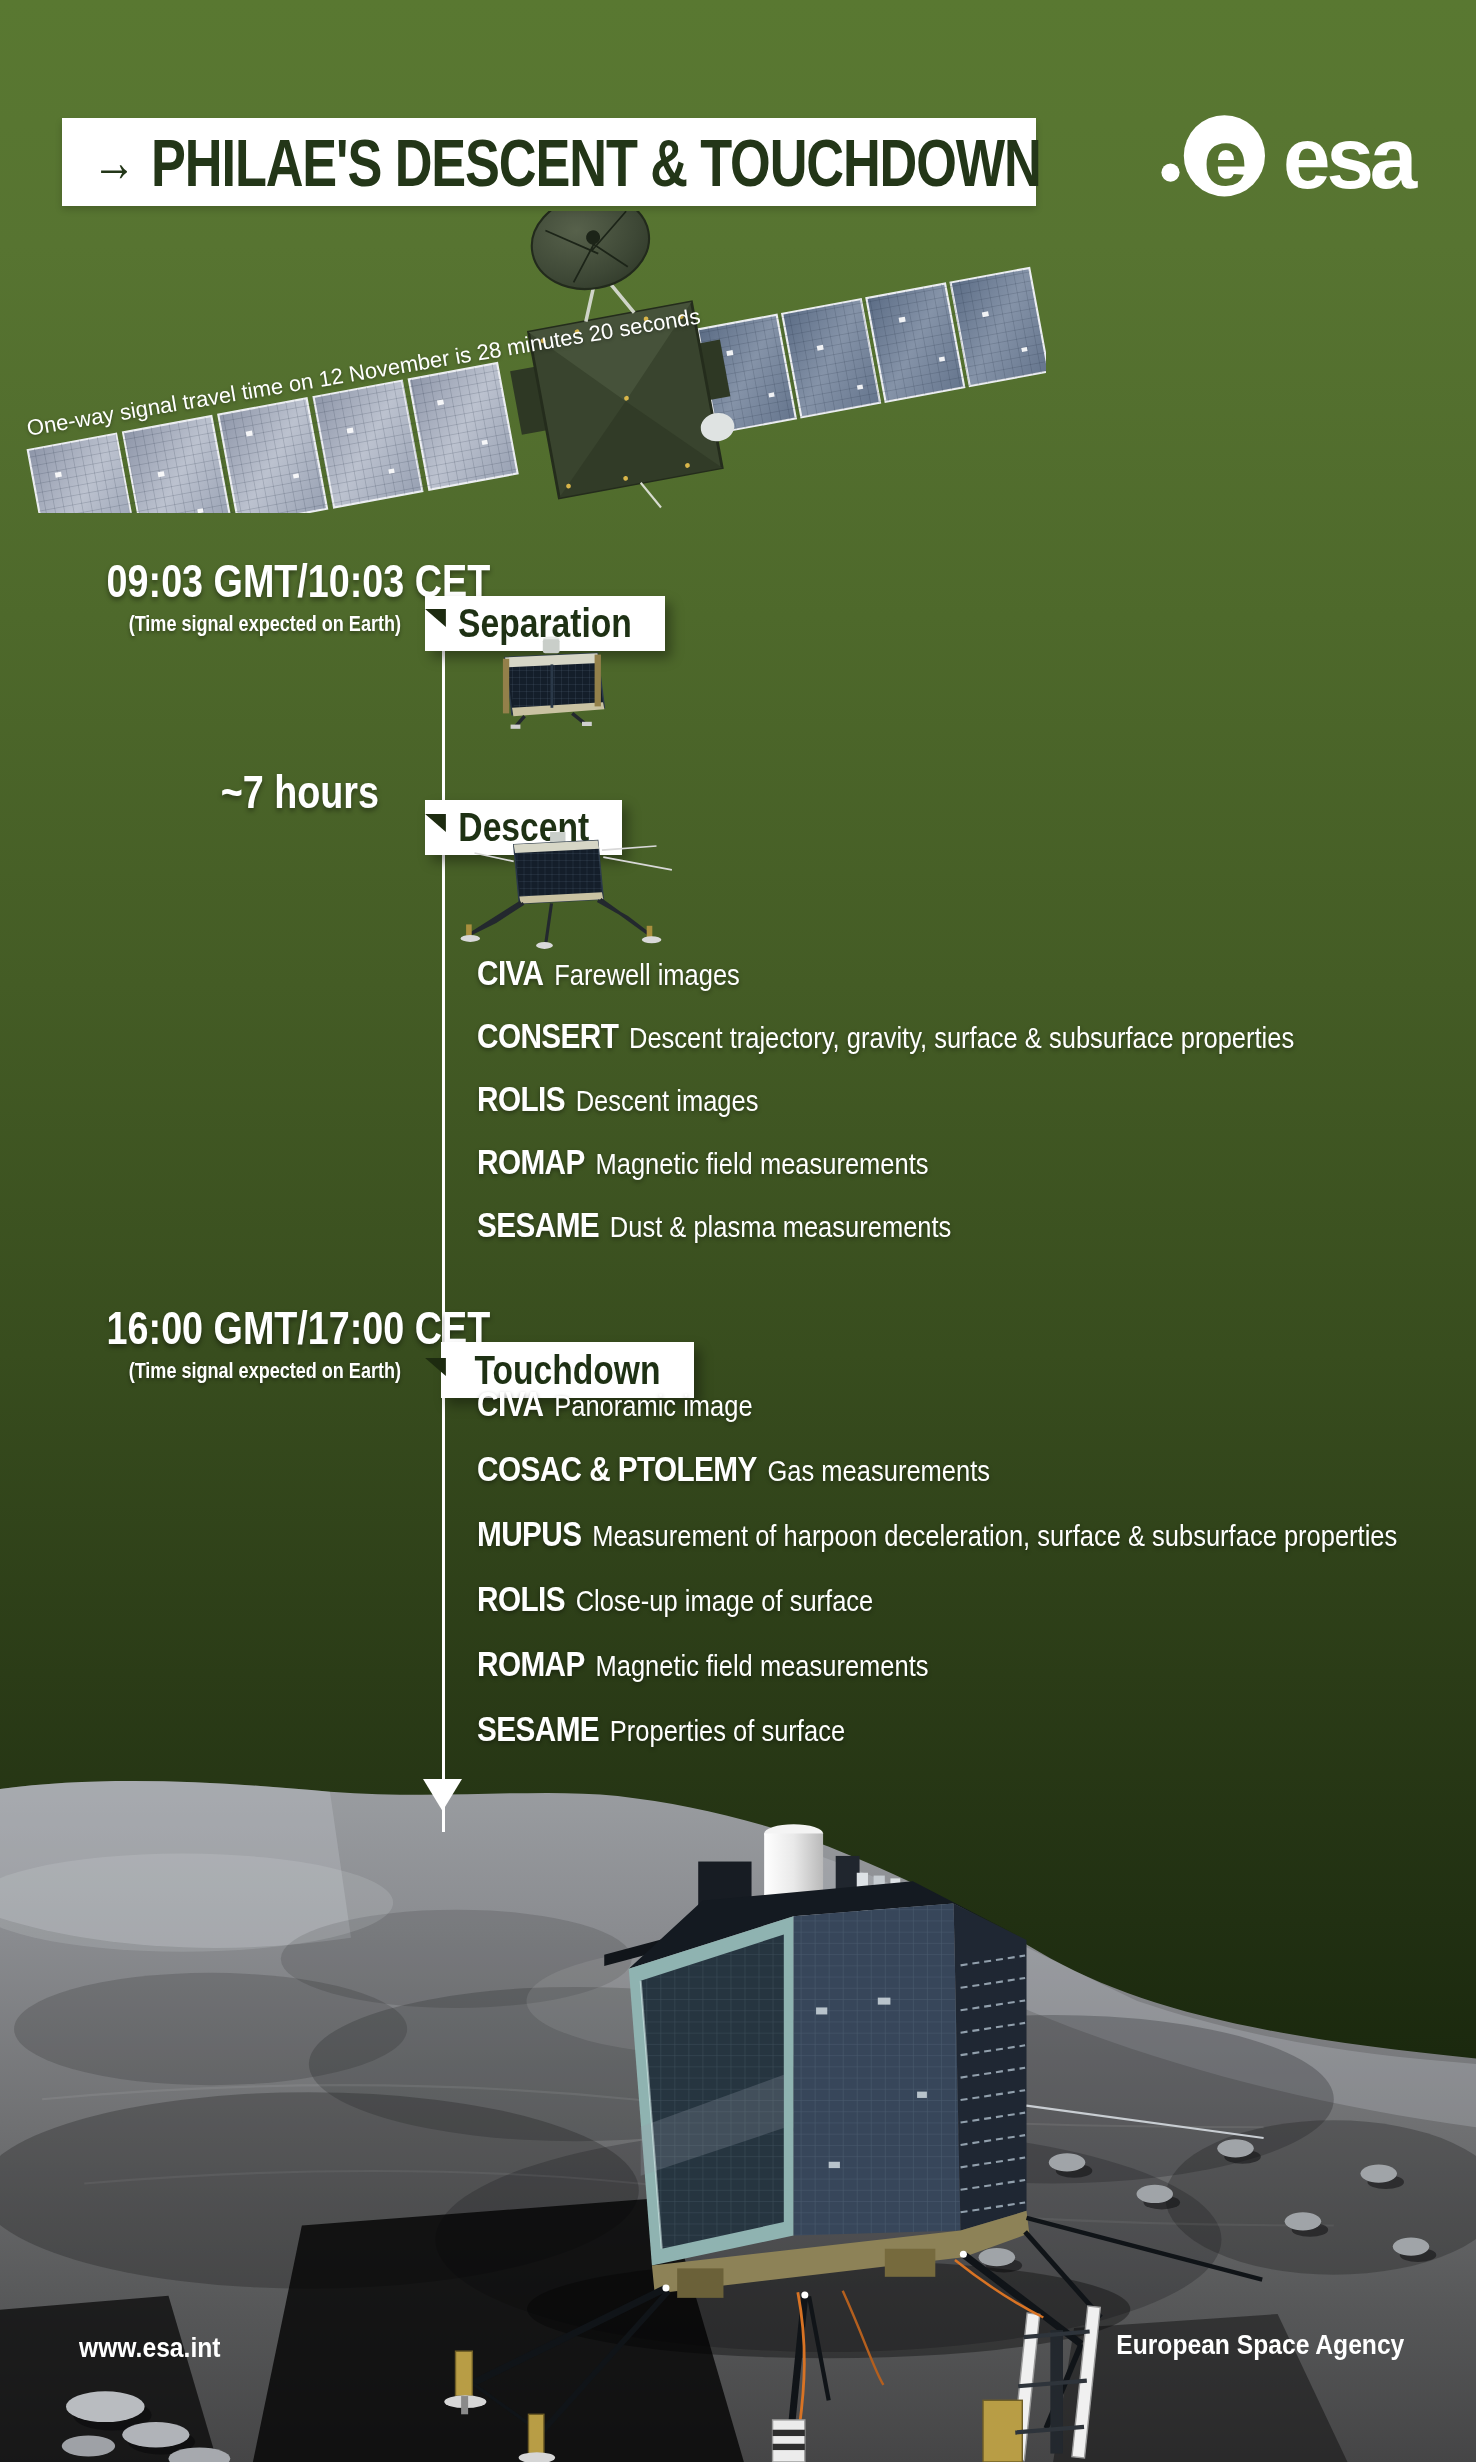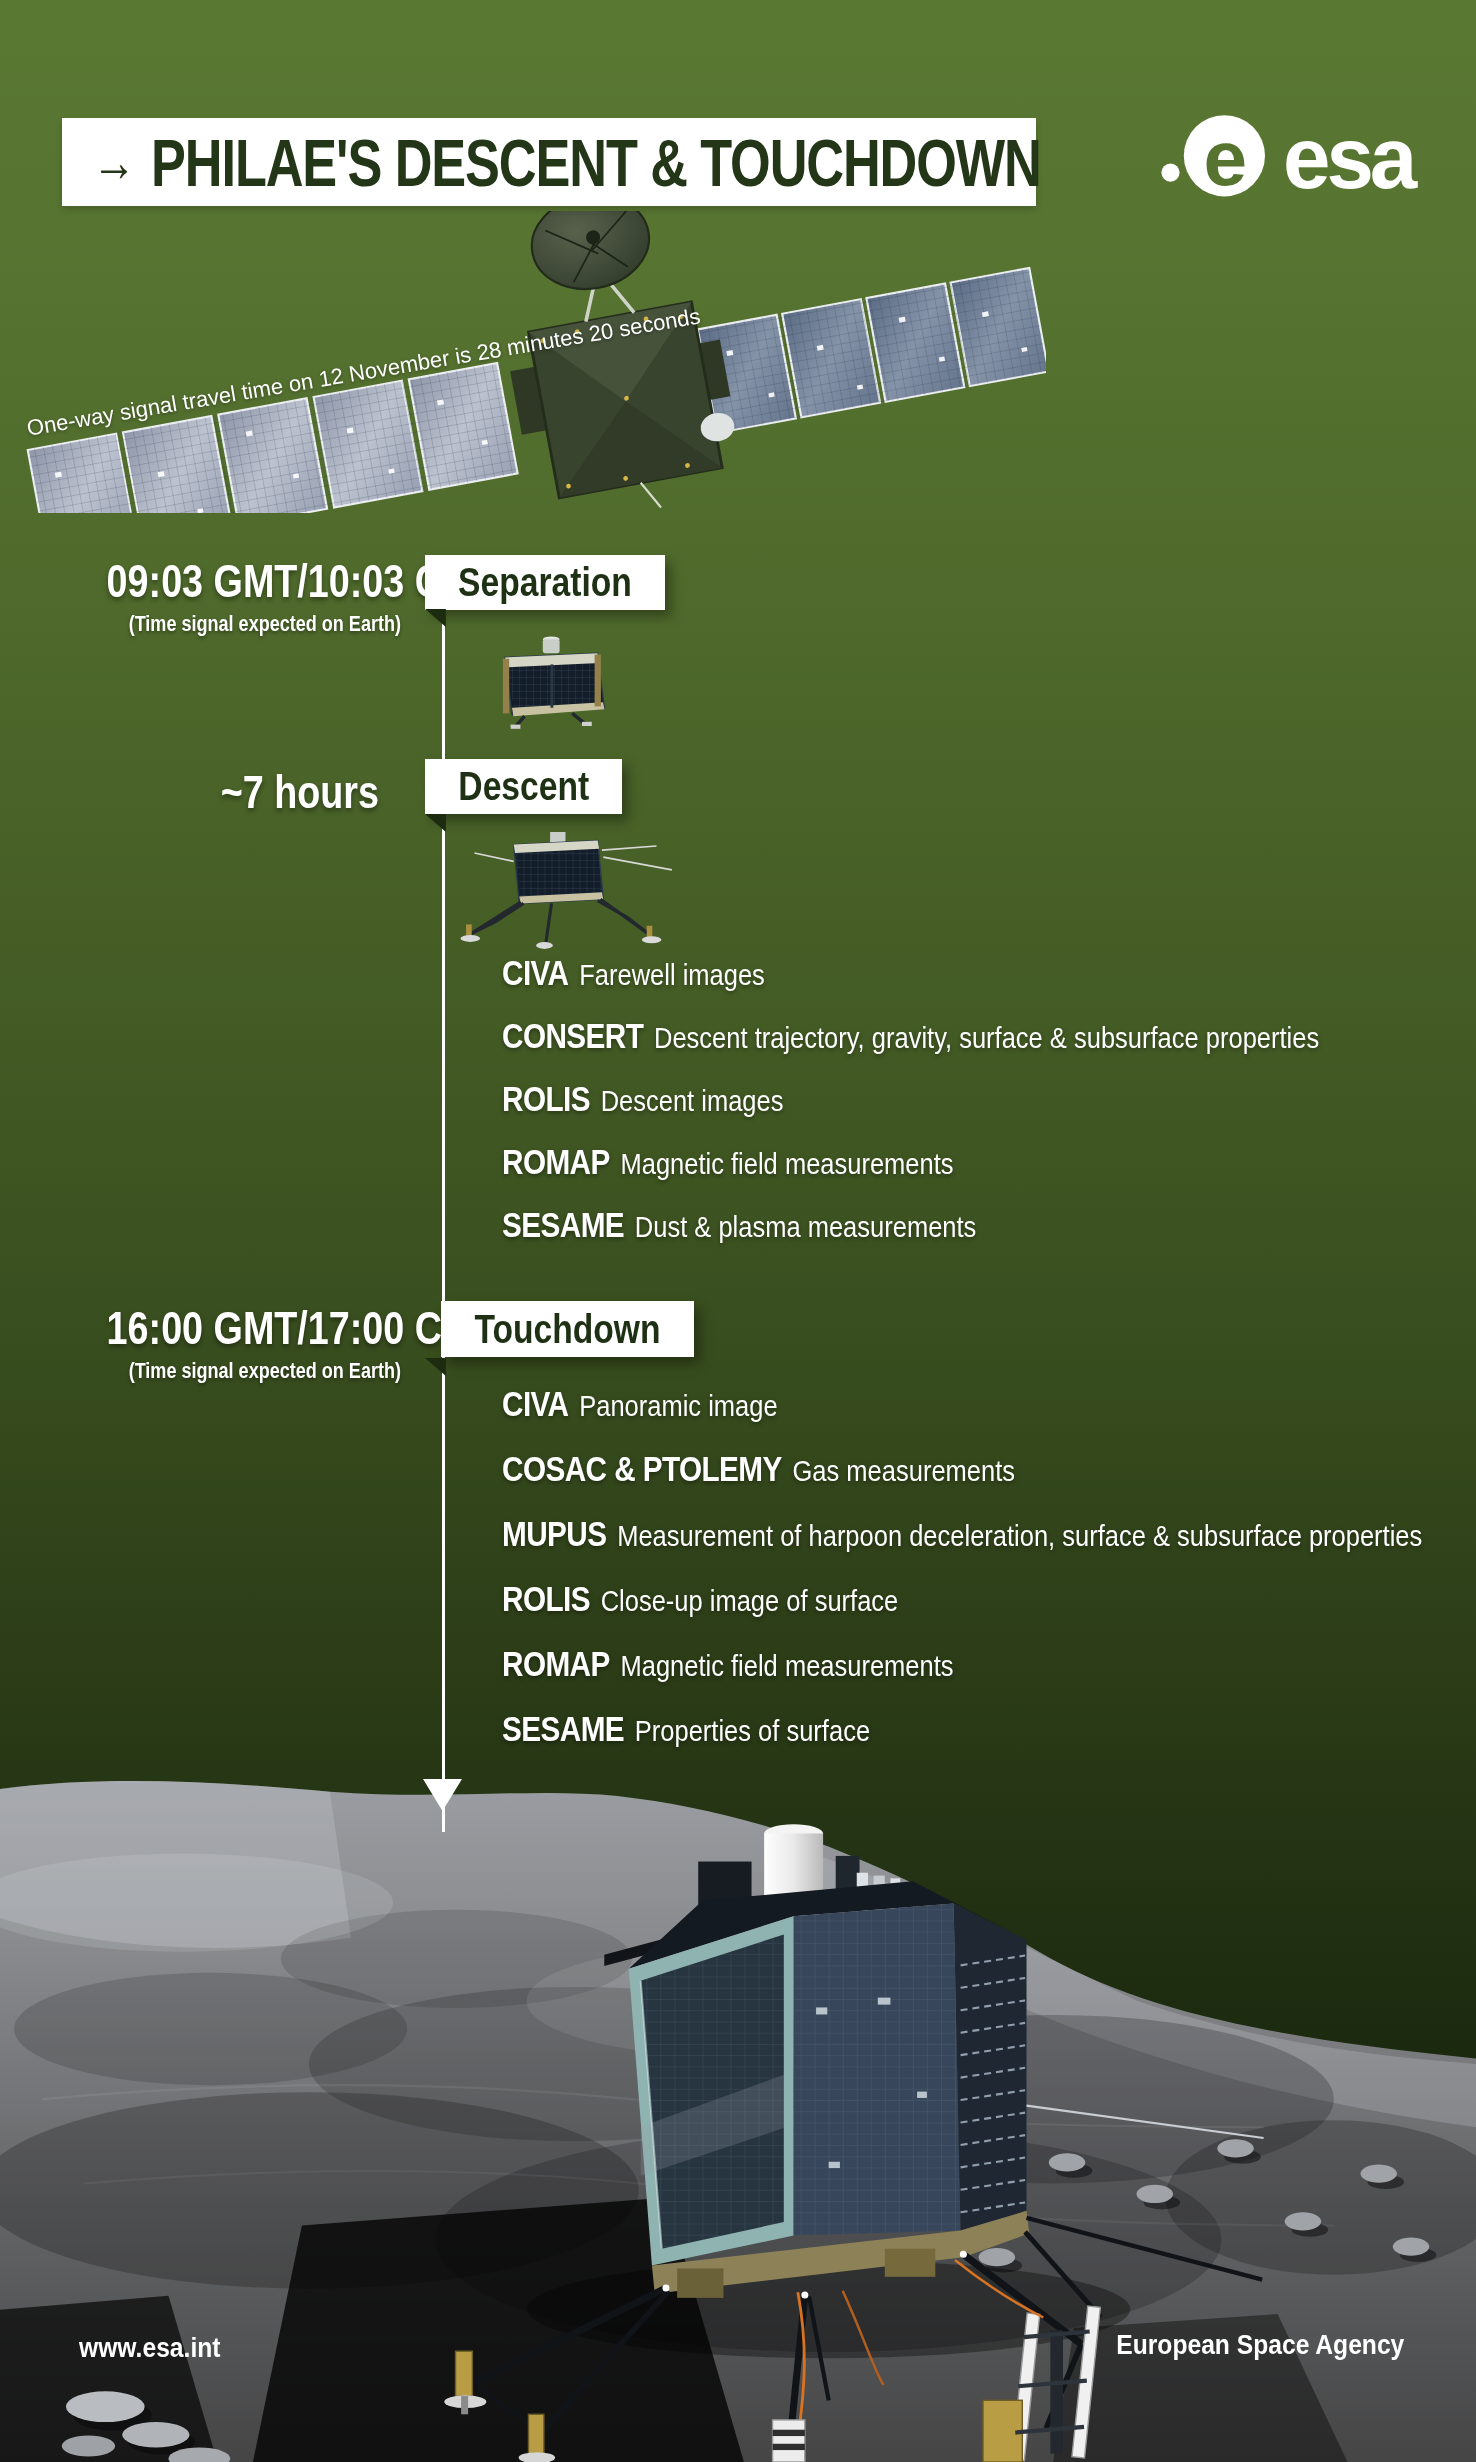--- a/index.html
+++ b/index.html
@@ -28,29 +28,29 @@
   
   .timeline-line{left:442px; top:608px; width:2.8px; height:1224px; background:#ffffff; z-index:2;}
   .timeline-arrow{left:423px; top:1779px; z-index:4;}
   .time-block{color:#ffffff; text-align:right; transform:scaleX(.82); transform-origin:100% 0; z-index:3;}
   .time-main{font-size:46px; font-weight:bold; line-height:1.05; text-shadow:0 2.8px 6.3px rgba(0,0,0,.4); white-space:nowrap;}
   .time-note{font-size:22px; font-weight:bold; margin-top:5.6px; text-shadow:0 2.1px 4.2px rgba(0,0,0,.4); white-space:nowrap;}
   .t-sep{left:42px; top:557px; width:359px;}
   .t-hours{left:126px; top:768px; width:253px;}
   .t-td{left:42px; top:1304px; width:359px;}
   .label-box{background:#ffffff; display:flex; align-items:center; justify-content:center;
-    z-index:3; box-shadow:5.6px 7px 11.2px rgba(0,0,0,.35);}
+    z-index:3; box-shadow:5.6px 7px 11.2px rgba(0,0,0,.35);margin-top:41px;}
   .label-box .lbl{font-size:41px; font-weight:bold; color:#1e3114; transform:scaleX(.82); white-space:nowrap;}
   .box-sep{left:425px; top:555px; width:240px; height:55px;}
   .box-desc{left:425px; top:759px; width:197px; height:55px;text-align:right;}
   .box-td{left:441px; top:1301px; width:253px; height:56px;}
   .fold{z-index:3;}
   .f-sep{left:425px; top:609px;} .f-desc{left:425px; top:814px;} .f-td{left:425px; top:1358px;}
   
-  .inst-list{left:477px; color:#ffffff; z-index:3;margin-left:25px;}
+  .inst-list{left:477px; color:#ffffff; z-index:3;}
   .list-desc{top:953px;} .list-td{top:1384px;}
   .inst-row{display:flex; align-items:baseline; gap:12.6px; white-space:nowrap;
     transform:scaleX(.85); transform-origin:left top; height:35px; margin-bottom:28px;}
   .list-td .inst-row{margin-bottom:30px;}
   .inst-name{font-size:35px; font-weight:bold; letter-spacing:-0.7px; text-shadow:0 2.1px 4.9px rgba(0,0,0,.4);}
   .inst-desc{font-size:30px; text-shadow:0 2.1px 4.9px rgba(0,0,0,.4);}
   
   .rosetta{left:7px; top:211px; z-index:3;}
   .ph-stowed{left:484px; top:635px; z-index:3;}
   .ph-deployed{left:446px; top:832px; z-index:3;}

